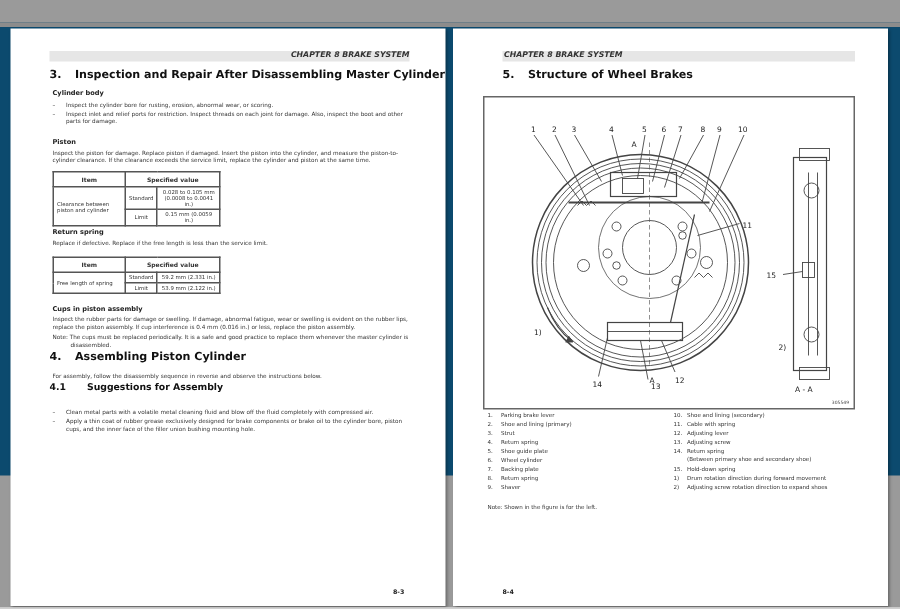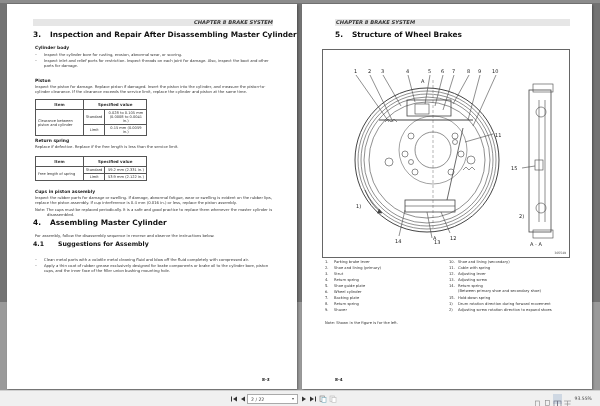--- a/index.html
+++ b/index.html
@@ -1,17 +1,17 @@
 <!DOCTYPE html>
 <html><head>
 <meta charset="utf-8">
 <style>
   * { box-sizing: border-box; margin: 0; padding: 0; }
   html, body { width: 600px; height: 406px; overflow: hidden; background: #9a9a9a; font-family: "DejaVu Sans", sans-serif; }
-  .viewer { position: relative; width: 600px; height: 302px; background: #737373; }
+  .viewer { position: relative; width: 600px; height: 302px; background: #0c4a6e; margin-top: 15px; }
   .topstrip { position: absolute; left: 0; top: 0; width: 600px; height: 3px; background: #8c8c8c; }
   .page { position: absolute; top: 4px; background: #fff; box-shadow: 1px 1px 2px rgba(0,0,0,0.35); overflow: hidden; }
   .page-left { left: 7px; width: 290px; height: 385px; }
   .page-right { left: 302px; width: 290px; height: 385px; padding-left: 44px; }
 
   .hdr { position: absolute; top: 15px; height: 7px; background: #e6e6e6; }
   .page-left .hdr { left: 26px; width: 240px; }
   .page-right .hdr { left: 33px; width: 235px; }
   .hdr-text { position: absolute; top: 15px; font-size: 5.2px; font-style: italic; font-weight: bold; color: #333; line-height: 7px; }
   .page-left .hdr-text { right: 24px; }
@@ -112,21 +112,21 @@
         <td class="val">53.9 mm (2.122 in.)</td>
       </tr>
     </tbody>
       </table>
 
     <div class="sub" style="left:28px;top:185px;">Cups in piston assembly</div>
     <div class="para" style="left:28px;top:191px;width:242px;">Inspect the rubber parts for damage or swelling. If damage, abnormal fatigue, wear or swelling is evident on the rubber lips, replace the piston assembly. If cup interference is 0.4 mm (0.016 in.) or less, replace the piston assembly.</div>
     <div class="para" style="left:28px;top:203px;width:242px;padding-left:12px;text-indent:-12px;">Note: The cups must be replaced periodically. It is a safe and good practice to replace them whenever the master cylinder is disassembled.</div>
 
     <div class="h1" style="left:26px;top:214px;">
-      <span class="num">4.</span><span>Assembling Master Cylinder</span>
+      <span class="num">4.</span><span>Assembling Piston Cylinder</span>
     </div>
     <div class="para" style="left:28px;top:229px;width:240px;">For assembly, follow the disassembly sequence in reverse and observe the instructions below.</div>
 
     <div class="h2" style="left:26px;top:236px;">
       <span class="num">4.1</span><span>Suggestions for Assembly</span>
     </div>
     <div class="bullet" style="left:37px;top:253px;width:232px;"><span class="dash">–</span><span>Clean metal parts with a volatile metal cleaning fluid and blow off the fluid completely with compressed air.</span></div>
     <div class="bullet" style="left:37px;top:259px;width:232px;"><span class="dash">–</span><span>Apply a thin coat of rubber grease exclusively designed for brake components or brake oil to the cylinder bore, piston cups, and the inner face of the filler union bushing mounting hole.</span></div>
 
     <div class="pageno" style="left:255px;top:373px;">8-3</div>

